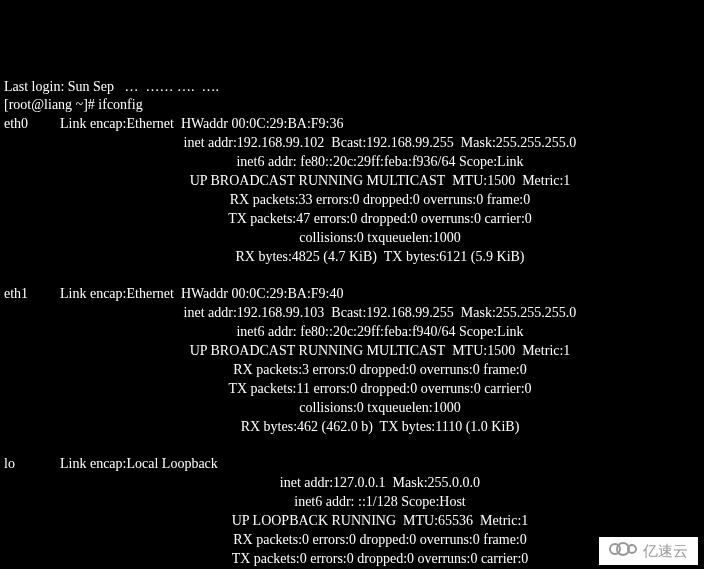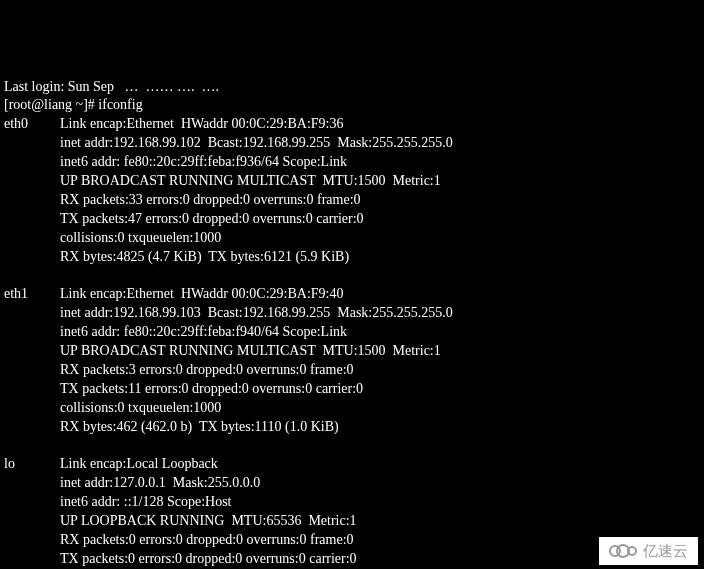--- a/index.html
+++ b/index.html
@@ -27,41 +27,41 @@
     .watermark {
       position: absolute;
       bottom: 4px;
       right: 6px;
       background: #fff;
       color: #999;
       font-family: Arial, sans-serif;
       font-size: 15px;
       padding: 4px 10px;
       display: flex;
-      align-items: center;
+      align-items: flex-start;
       gap: 6px;
     }
     .wm-icon {
       display: inline-block;
       position: relative;
       width: 28px;
       height: 16px;
     }
     .wm-icon .c {
       position: absolute;
       border: 2px solid #999;
       border-radius: 50%;
     }
     .wm-icon .c1 { width: 12px; height: 12px; left: 0; top: 2px; }
     .wm-icon .c2 { width: 14px; height: 14px; left: 7px; top: 1px; }
     .wm-icon .c3 { width: 10px; height: 10px; left: 18px; top: 3px; }
     #terminal-output {
       white-space: pre;
     }
-    .ind { padding-left: 8ch; }
+    .ind { padding-left: 8ch; text-align: center; }
     .iface { display: inline-block; width: 8ch; }
   </style>
 </head>
 <body>
 
 
 
 <div id="terminal-output"><div class="line">Last login: Sun Sep   …  …… ….  ….</div><div class="line"><span>[root@liang ~]# </span><span>ifconfig</span></div><div class="line"><span class="iface">eth0</span>Link encap:Ethernet  HWaddr 00:0C:29:BA:F9:36</div><div class="line ind">inet addr:192.168.99.102  Bcast:192.168.99.255  Mask:255.255.255.0</div><div class="line ind">inet6 addr: fe80::20c:29ff:feba:f936/64 Scope:Link</div><div class="line ind">UP BROADCAST RUNNING MULTICAST  MTU:1500  Metric:1</div><div class="line ind">RX packets:33 errors:0 dropped:0 overruns:0 frame:0</div><div class="line ind">TX packets:47 errors:0 dropped:0 overruns:0 carrier:0</div><div class="line ind">collisions:0 txqueuelen:1000</div><div class="line ind">RX bytes:4825 (4.7 KiB)  TX bytes:6121 (5.9 KiB)</div><div class="line"> </div><div class="line"><span class="iface">eth1</span>Link encap:Ethernet  HWaddr 00:0C:29:BA:F9:40</div><div class="line ind">inet addr:192.168.99.103  Bcast:192.168.99.255  Mask:255.255.255.0</div><div class="line ind">inet6 addr: fe80::20c:29ff:feba:f940/64 Scope:Link</div><div class="line ind">UP BROADCAST RUNNING MULTICAST  MTU:1500  Metric:1</div><div class="line ind">RX packets:3 errors:0 dropped:0 overruns:0 frame:0</div><div class="line ind">TX packets:11 errors:0 dropped:0 overruns:0 carrier:0</div><div class="line ind">collisions:0 txqueuelen:1000</div><div class="line ind">RX bytes:462 (462.0 b)  TX bytes:1110 (1.0 KiB)</div><div class="line"> </div><div class="line"><span class="iface">lo</span>Link encap:Local Loopback</div><div class="line ind">inet addr:127.0.0.1  Mask:255.0.0.0</div><div class="line ind">inet6 addr: ::1/128 Scope:Host</div><div class="line ind">UP LOOPBACK RUNNING  MTU:65536  Metric:1</div><div class="line ind">RX packets:0 errors:0 dropped:0 overruns:0 frame:0</div><div class="line ind">TX packets:0 errors:0 dropped:0 overruns:0 carrier:0</div><div class="line ind">collisions:0 txqueuelen:0</div></div>
 
 <div class="watermark">

